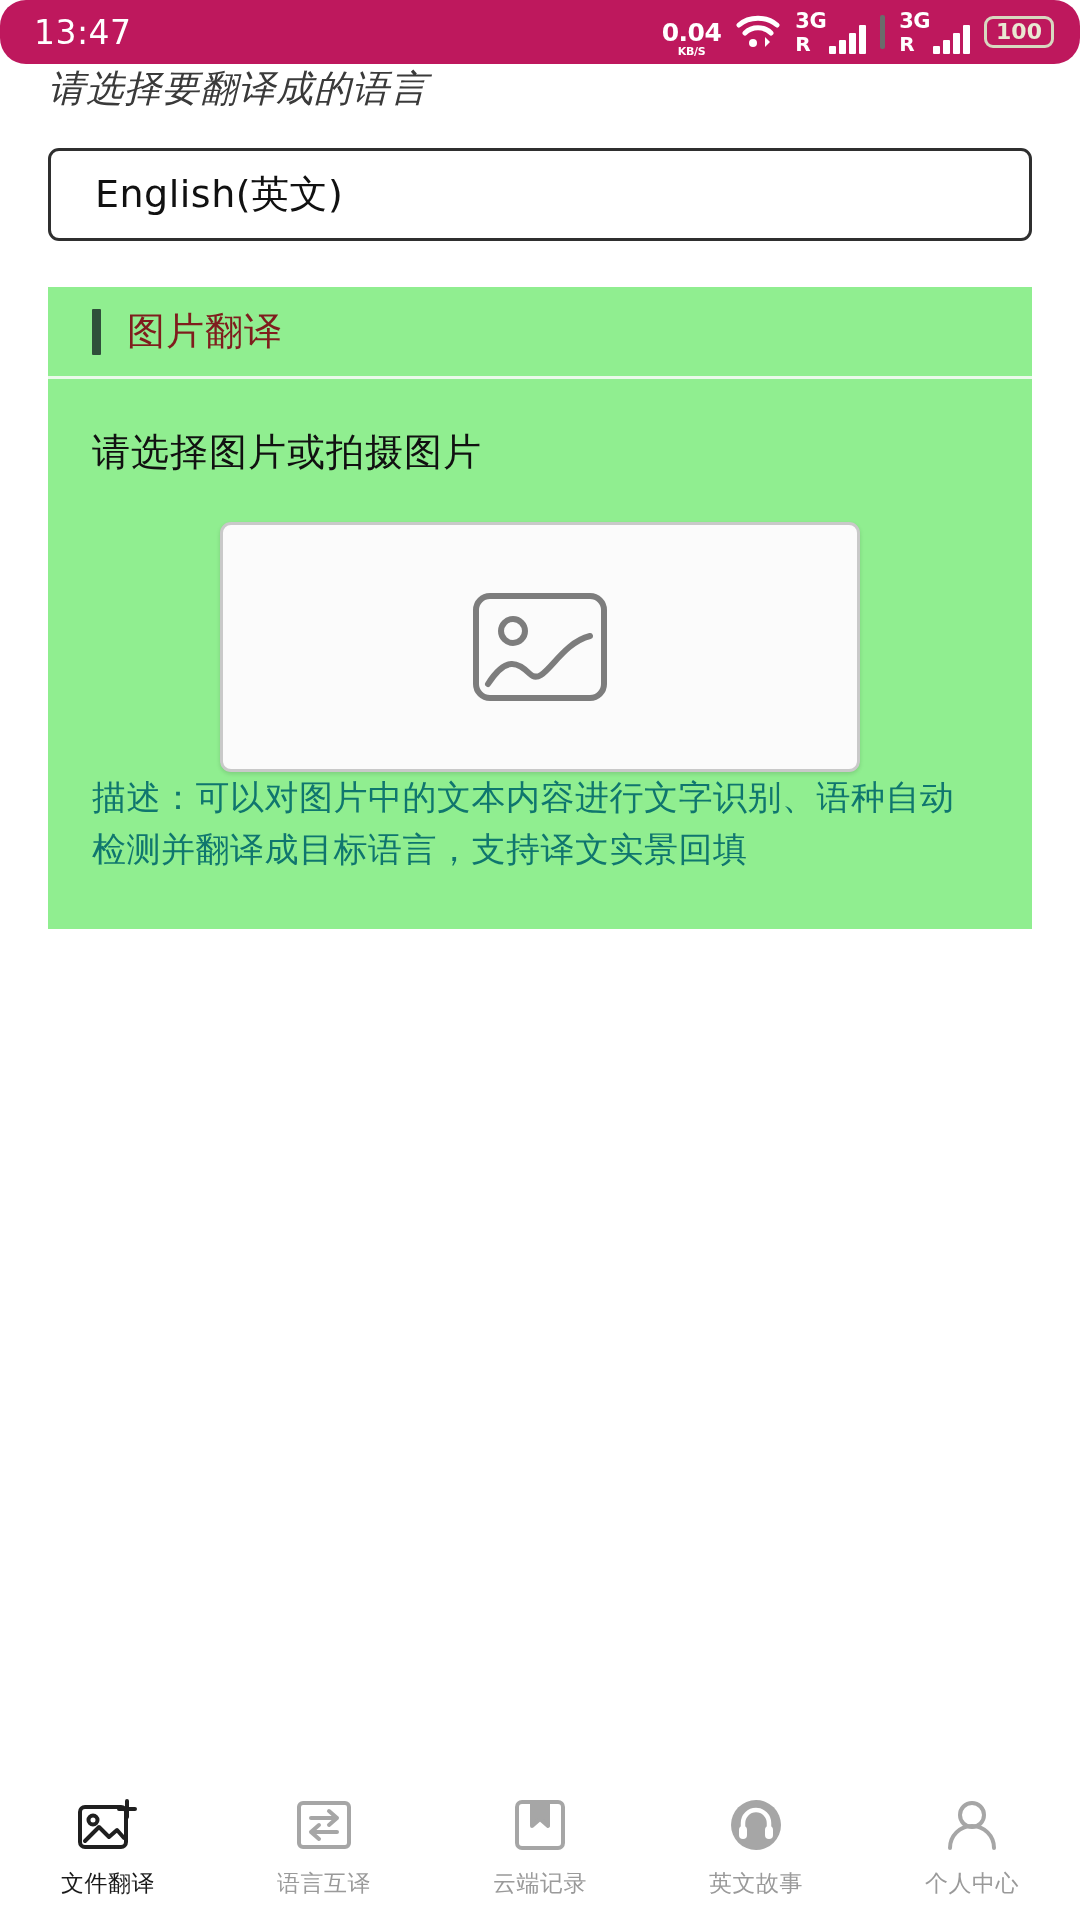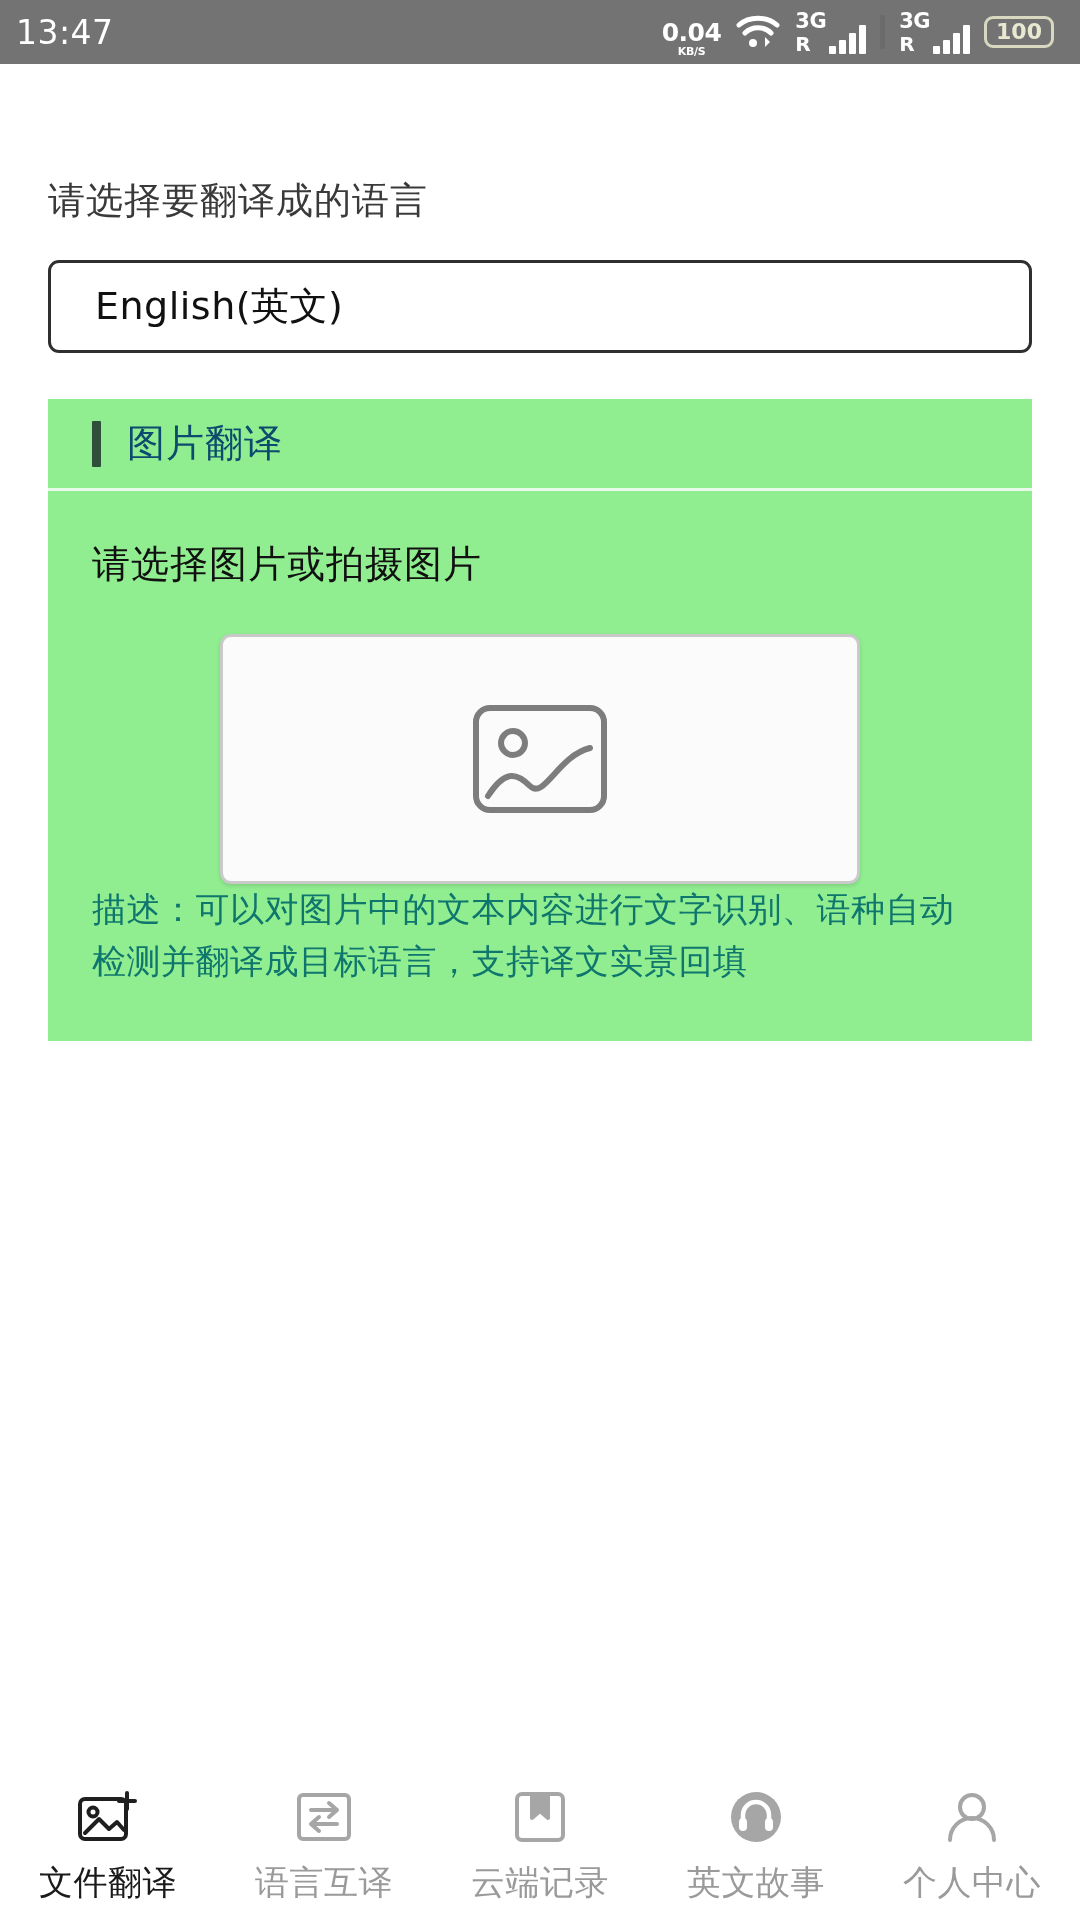--- a/index.html
+++ b/index.html
@@ -6,23 +6,23 @@
   html, body {
     width:1080px; height:1920px;
     background:#ffffff;
     font-family:"DejaVu Sans","Liberation Sans",sans-serif;
     overflow:hidden;
   }
   .screen { position:relative; width:1080px; height:1920px; background:#fff; display:flex; flex-direction:column; }
 
   
   .statusbar {
-    height:64px; background:#737373; color:#fff;
+    height:64px; background:#be185d; color:#fff;
     display:flex; align-items:center; justify-content:space-between;
-    padding:0 26px 0 16px; flex:0 0 64px;
+    padding:0 26px 0 34px; flex:0 0 64px;border-radius:26px;
   }
   .sb-clock { font-size:33px; font-weight:400; letter-spacing:0.5px; line-height:1; }
   .sb-right { display:flex; align-items:center; gap:14px; }
   .sb-net { display:flex; flex-direction:column; align-items:center; justify-content:center; line-height:1;margin-top:12px; }
   .sb-net .n1 { font-size:25px; font-weight:700; letter-spacing:-0.5px; }
   .sb-net .n2 { font-size:11px; font-weight:700; letter-spacing:-0.3px; margin-top:1px; }
   .sb-wifi { display:flex; align-items:center; }
   .sb-sim { display:flex; align-items:flex-end; gap:3px; }
   .sb-sim .sim-txt { display:flex; flex-direction:column; align-items:flex-start; line-height:1; }
   .sb-sim .g3 { font-size:21px; font-weight:700; letter-spacing:-0.5px; }
@@ -38,37 +38,37 @@
     border:3px solid #d8d8c0; border-radius:9px; padding:2px 9px;
     font-size:22px; font-weight:700; color:#e9e9d2; line-height:1;
     min-width:62px; 
   }
 
   
   .content { flex:1; padding:0 48px; background:#fff; position:relative; }
 
   .sel-label {
     font-size:37px; color:#3a3a3a; letter-spacing:1px;
-    margin-top:112px; margin-bottom:34px;
+    margin-bottom:34px;font-style:italic;
   }
   .sel-box {
     height:93px; border:3px solid #2f2f2f; border-radius:11px;
     background:#fff; display:flex; align-items:center; padding:0 44px;
   }
   .sel-value { font-size:38px; color:#111; letter-spacing:0.5px; }
 
   .card { margin-top:46px; background:#90ee90; }
   .card-head {
     height:92px; display:flex; align-items:center; padding-left:44px;
     border-bottom:3px solid #eafaea;
   }
   .card-head .accent {
     width:9px; height:46px; background:#2f4f3a; border-radius:1px; margin-right:26px;
   }
-  .card-head .title { font-size:38px; color:#0c4a6e; font-weight:400; letter-spacing:1px; }
+  .card-head .title { font-size:38px; color:#7f1d1d; font-weight:400; letter-spacing:1px; }
 
   .card-body { padding:48px 44px 54px 44px; }
   .card-sub { font-size:38px; color:#111; letter-spacing:1px; }
 
   .upload {
     margin:44px auto 0 auto; width:640px; height:250px;
     background:#fbfbfb; border:3px solid #c9c9c9; border-radius:11px;
     display:flex; align-items:center; justify-content:center;
     box-shadow:0 2px 4px rgba(0,0,0,0.13);
   }
@@ -81,21 +81,21 @@
   
   .tabbar {
     position:absolute; left:0; bottom:0; width:1080px; height:150px;
     background:#fff; display:flex; align-items:center;
   }
   .tab {
     flex:1; height:150px; display:flex; flex-direction:column;
     align-items:center; justify-content:center; gap:10px;
   }
   .tab .ic { height:66px; display:flex; align-items:center; justify-content:center; }
-  .tab .lb { font-size:34px; letter-spacing:0.5px; }
+  .tab .lb { font-size:23px; letter-spacing:0.5px; }
   .tab.active .lb { color:#1a1a1a; }
   .tab .lb { color:#9a9a9a; }
 </style>
 </head>
 <body>
 
 <div class="screen">
 
   <div class="statusbar">
     <div class="sb-clock">13:47</div>

